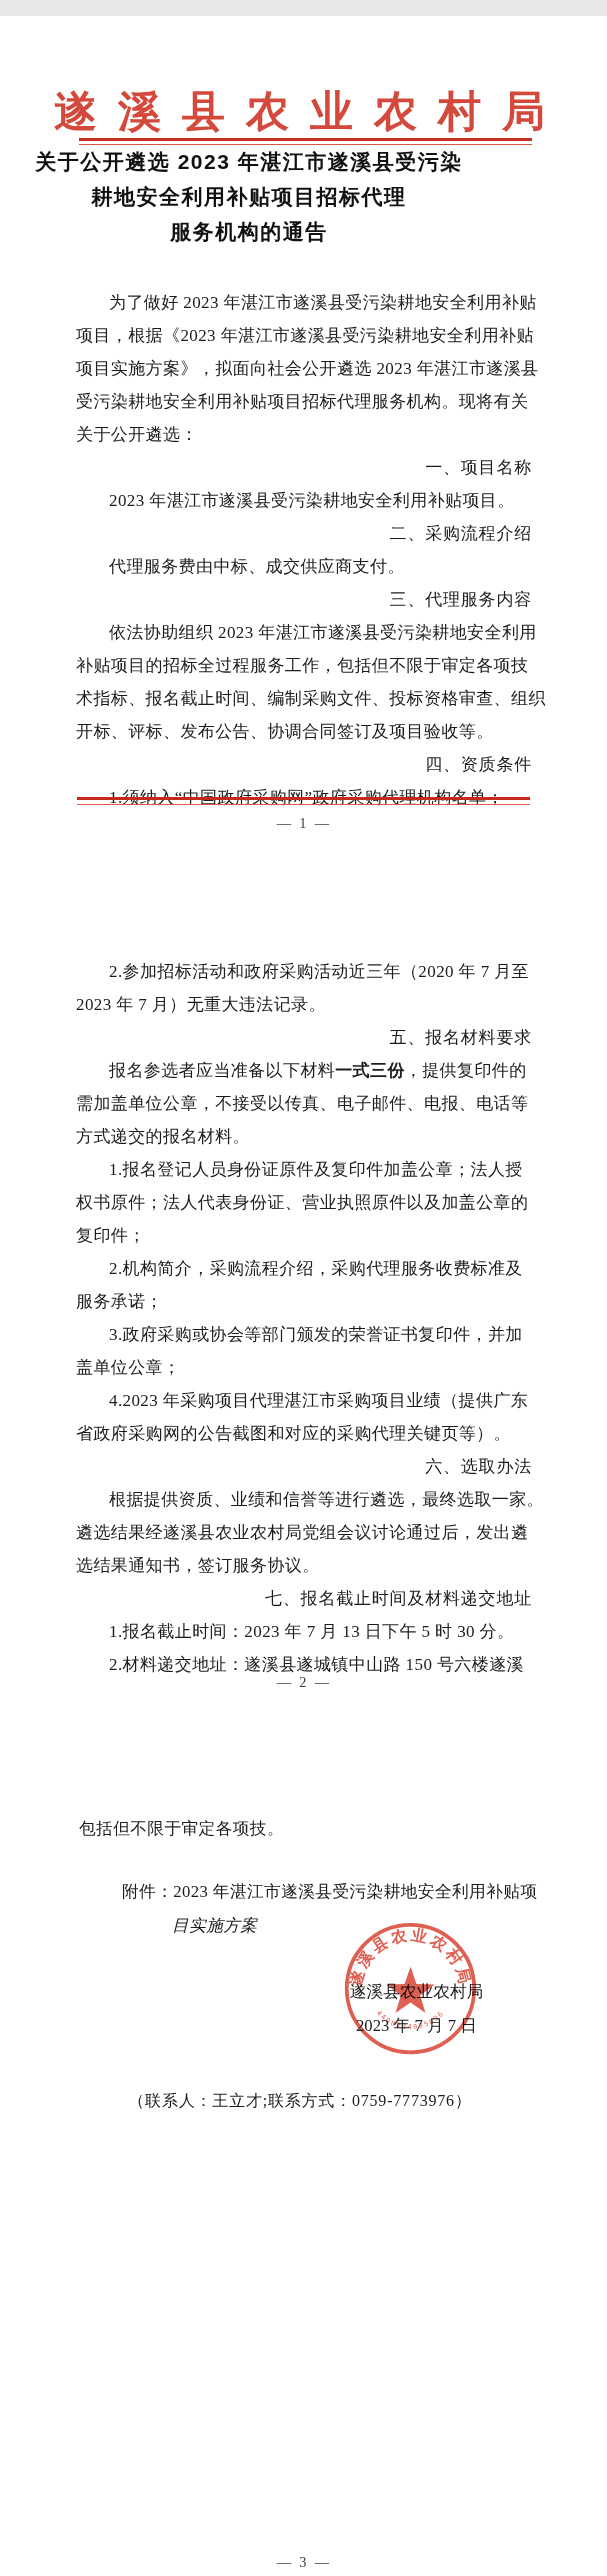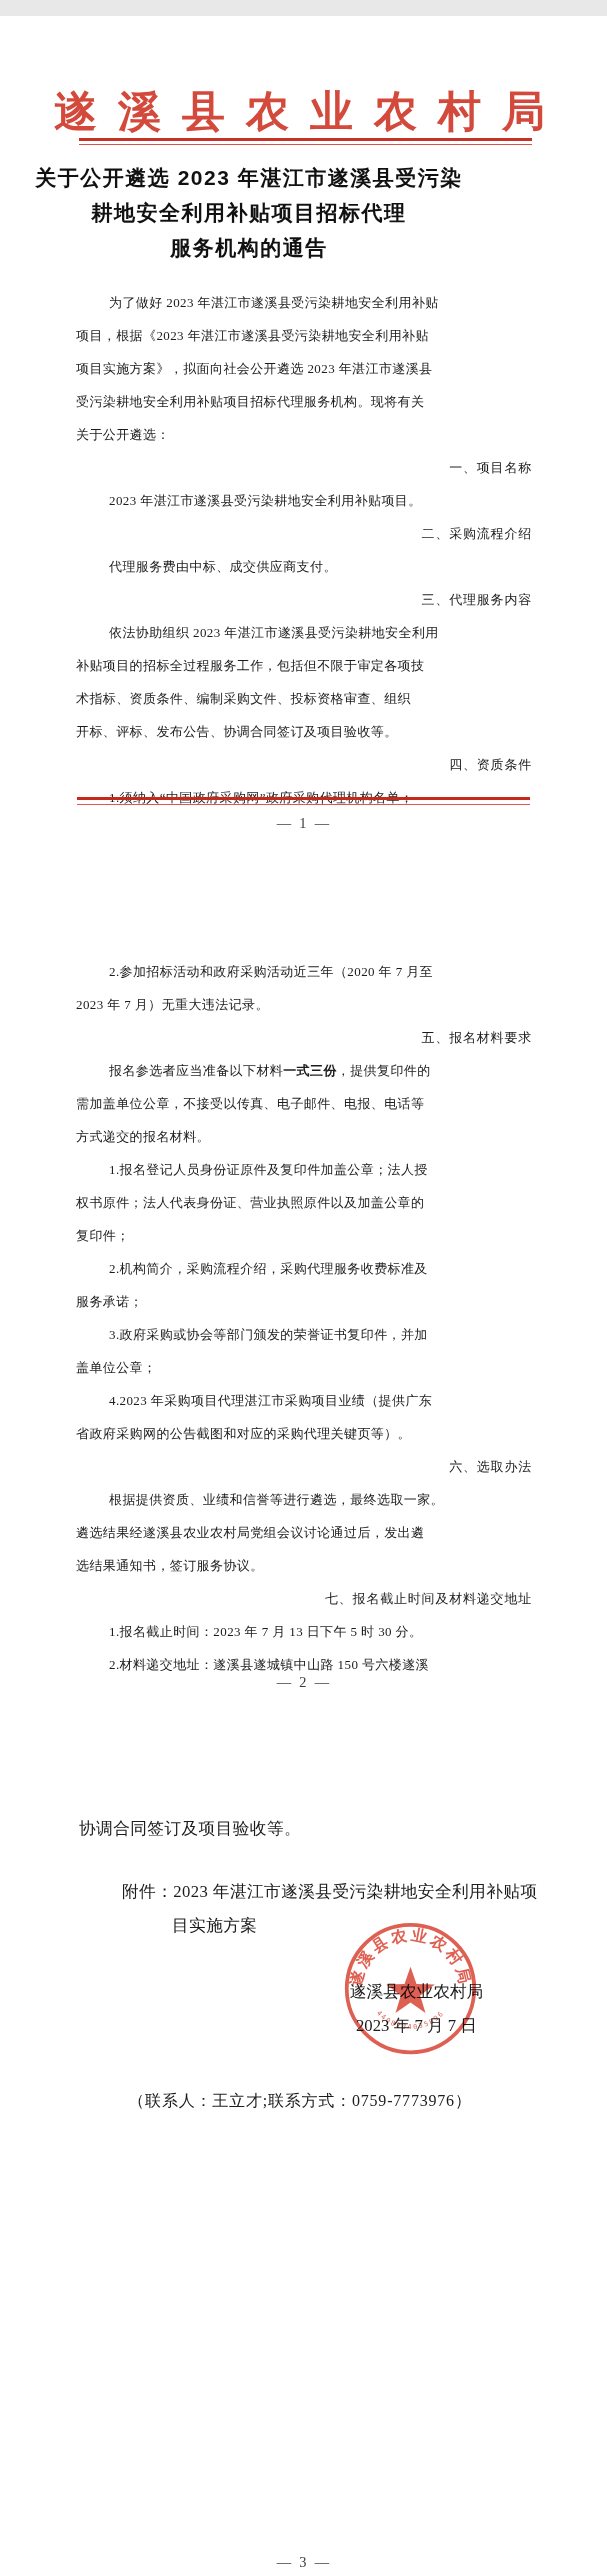--- a/index.html
+++ b/index.html
@@ -22,32 +22,32 @@
     padding-left:12px;box-sizing:border-box;
     color:#d34a3c;
   }
   .rule{
     position:absolute;top:122px;left:79px;width:453px;height:3px;
     border-top:3px solid #c43325;
     border-bottom:1.5px solid #d8554a;
   }
   
   .doc-title{
-    position:absolute;top:144px;left:0;width:498px;
+    position:absolute;top:128px;left:0;width:498px;
     text-align:center;
     font-family:"Liberation Sans","DejaVu Sans",sans-serif;
     font-weight:bold;
     font-size:21px;line-height:35px;
     letter-spacing:1.5px;
     color:#111;
   }
   
   .body-block{
     position:absolute;left:76px;width:456px;
-    font-size:13px;line-height:33px;
+    font-size:17px;line-height:33px;
     letter-spacing:0.4px;
   }
   .p1{top:270px;}
   .p2{top:939px;}
   .ln{white-space:nowrap;}
   .ind{text-indent:33px;}
   .hd{
     text-indent:33px;
     font-family:"Liberation Sans","DejaVu Sans",sans-serif;
     font-weight:normal;letter-spacing:0.8px;text-align:right;
@@ -70,21 +70,21 @@
   .pn3{top:2538px;}
   
   .carry-line{
     position:absolute;top:1801px;left:79px;
     font-size:16.7px;letter-spacing:0.4px;
   }
   .attachment{
     position:absolute;top:1859px;left:122px;width:425px;
     font-size:16.7px;line-height:34px;letter-spacing:0.4px;
   }
-  .attachment .cont{padding-left:50px;}
+  .attachment .cont{padding-left:50px;font-style:italic;}
   .signature{
     position:absolute;top:1959px;left:333px;width:167px;
     text-align:center;
     font-size:16.7px;line-height:34px;
     z-index:1;
   }
   .contact{
     position:absolute;top:2075px;left:0;width:600px;
     text-align:center;
     font-size:16px;letter-spacing:0.8px;
@@ -116,21 +116,21 @@
     <div class="ln">项目实施方案》，拟面向社会公开遴选 2023 年湛江市遂溪县</div>
     <div class="ln">受污染耕地安全利用补贴项目招标代理服务机构。现将有关</div>
     <div class="ln">关于公开遴选：</div>
     <div class="ln hd">一、项目名称</div>
     <div class="ln ind">2023 年湛江市遂溪县受污染耕地安全利用补贴项目。</div>
     <div class="ln hd">二、采购流程介绍</div>
     <div class="ln ind">代理服务费由中标、成交供应商支付。</div>
     <div class="ln hd">三、代理服务内容</div>
     <div class="ln ind">依法协助组织 2023 年湛江市遂溪县受污染耕地安全利用</div>
     <div class="ln">补贴项目的招标全过程服务工作，包括但不限于审定各项技</div>
-    <div class="ln">术指标、资质条件、编制采购文件、投标资格审查、组织</div>
+    <div class="ln">术指标、报名截止时间、编制采购文件、投标资格审查、组织</div>
     <div class="ln">开标、评标、发布公告、协调合同签订及项目验收等。</div>
     <div class="ln hd">四、资质条件</div>
     <div class="ln ind">1.须纳入“中国政府采购网”政府采购代理机构名单；</div>
   </div>
   <div class="red-underline"></div>
   <div class="pageno pn1">— 1 —</div>
 
   <div class="body-block p2">
     <div class="ln ind">2.参加招标活动和政府采购活动近三年（2020 年 7 月至</div>
     <div class="ln">2023 年 7 月）无重大违法记录。</div>
@@ -150,21 +150,21 @@
     <div class="ln hd">六、选取办法</div>
     <div class="ln ind">根据提供资质、业绩和信誉等进行遴选，最终选取一家。</div>
     <div class="ln">遴选结果经遂溪县农业农村局党组会议讨论通过后，发出遴</div>
     <div class="ln">选结果通知书，签订服务协议。</div>
     <div class="ln hd">七、报名截止时间及材料递交地址</div>
     <div class="ln ind">1.报名截止时间：2023 年 7 月 13 日下午 5 时 30 分。</div>
     <div class="ln ind">2.材料递交地址：遂溪县遂城镇中山路 150 号六楼遂溪</div>
   </div>
   <div class="pageno pn2">— 2 —</div>
 
-  <div class="carry-line">协调合同签订及项目验收等。</div>
+  <div class="carry-line">包括但不限于审定各项技。</div>
 
   <div class="attachment">
     <div class="ln">附件：2023 年湛江市遂溪县受污染耕地安全利用补贴项</div>
     <div class="ln cont">目实施方案</div>
   </div>
 
   <div class="signature">
     <div>遂溪县农业农村局</div>
     <div>2023 年 7 月 7 日</div>
   </div>

